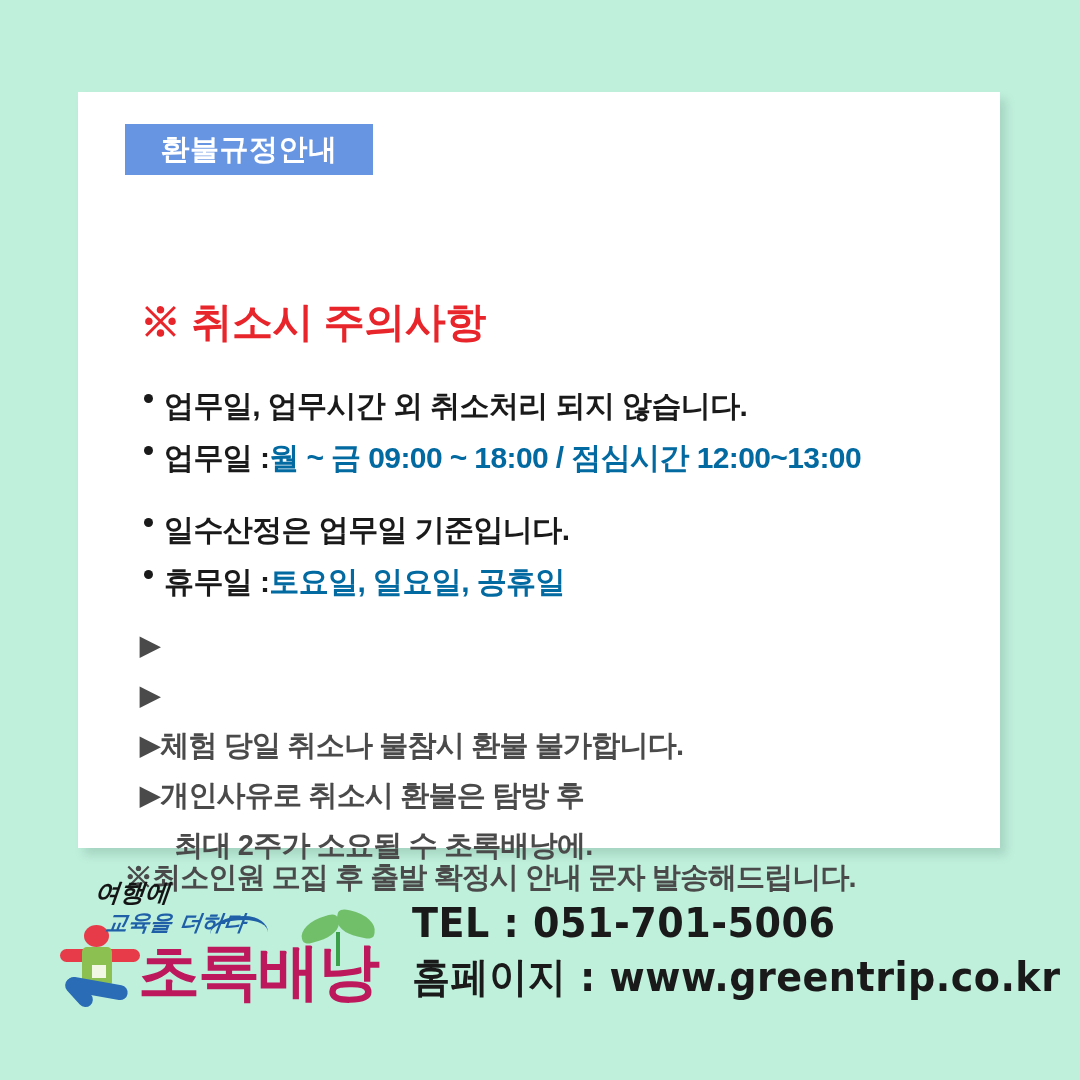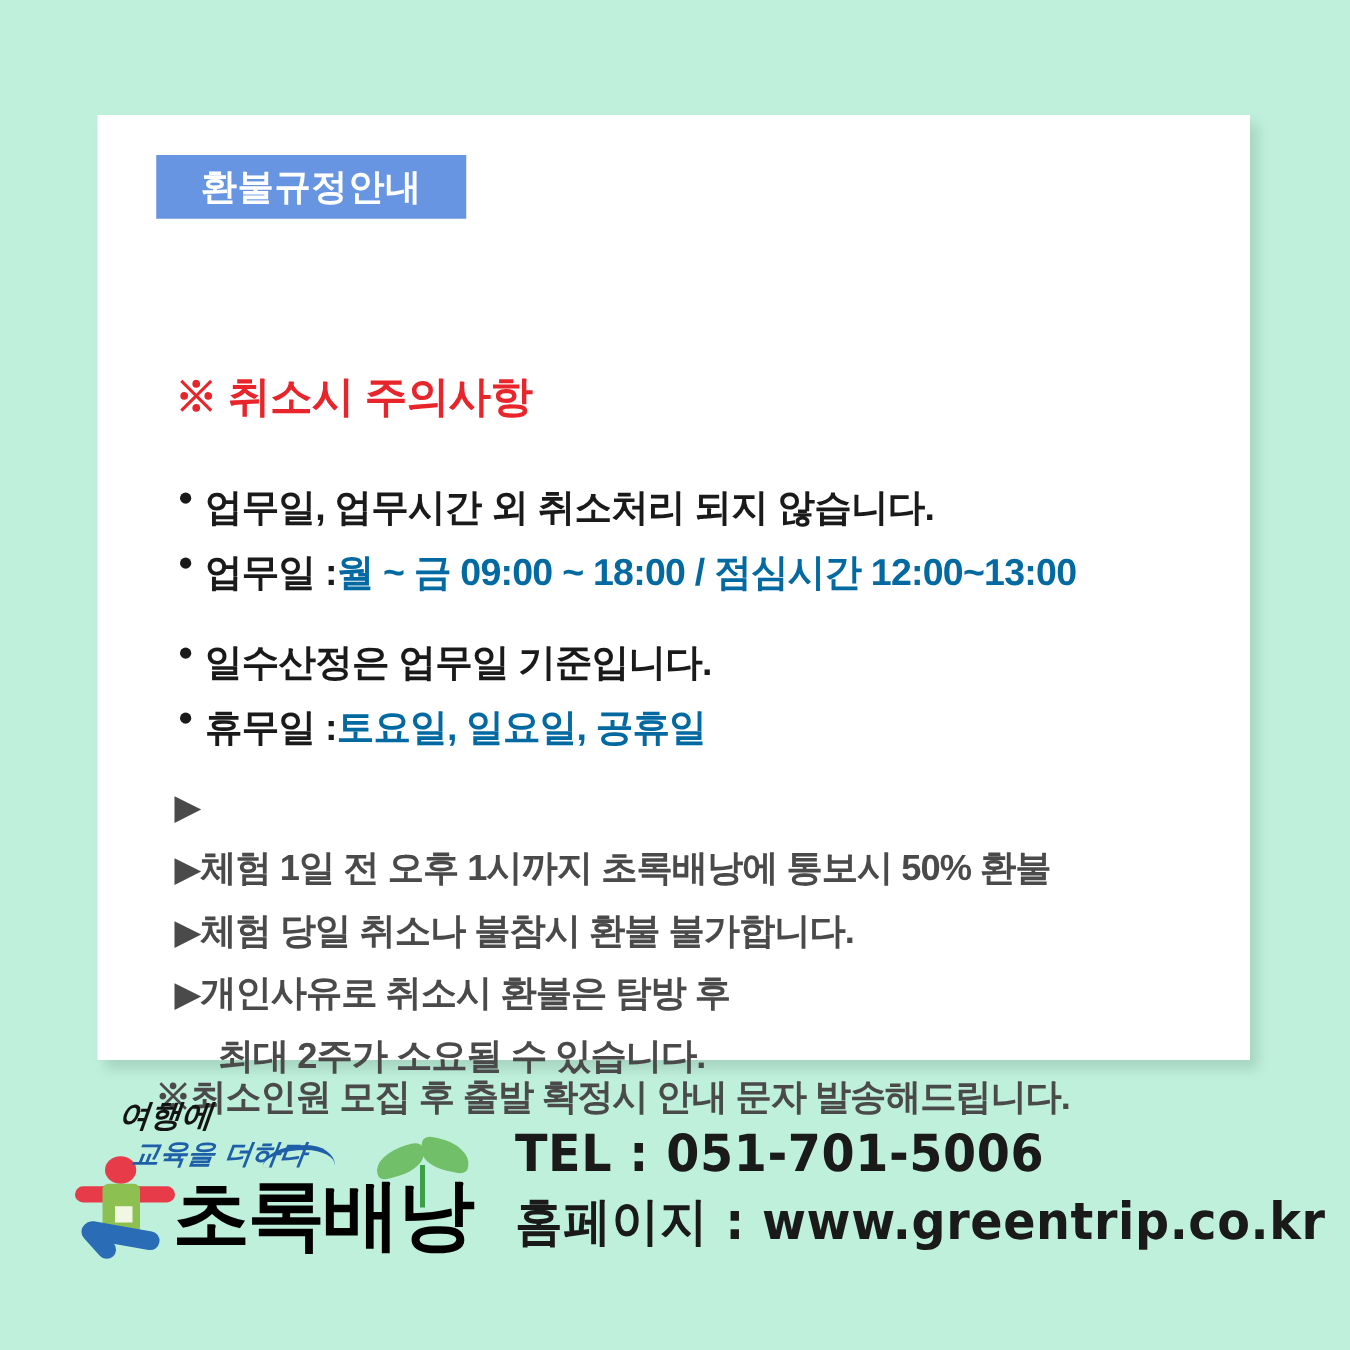--- a/index.html
+++ b/index.html
@@ -32,21 +32,21 @@
     color:#ffffff;
     font-size:29px;
     font-weight:bold;
     letter-spacing:0.5px;
   }
 
   
   .section-title {
     position:absolute;
     left:62px; top:203px;
-    font-size:34px;
+    font-size:41px;
     font-weight:bold;
     color:#e8252a;
     letter-spacing:-0.5px;
     white-space:nowrap;
   }
 
   
   .bullets {
     position:absolute;
     left:66px; top:178px;
@@ -148,21 +148,21 @@
     left:150px; top:46px;
     width:58px; height:18px;
     border-top:4px solid #1f5fa8;
     border-radius:60% 40% 0 0 / 100% 90% 0 0;
   }
   .logo-main {
     position:absolute;
     left:78px; top:60px;
     font-size:62px;
     font-weight:bold;
-    color:#000000;
+    color:#be185d;
     letter-spacing:-2px;
     white-space:nowrap;
   }
   
   .sprout-stem {
     position:absolute;
     left:276px; top:62px;
     width:4px; height:34px;
     background:#3ba049;
   }
@@ -274,37 +274,34 @@
   </div>
 
   <div class="arrows">
 
     <div class="arrow-row">
       <span class="arrow-glyph">▶</span>
     </div>
 
     <div class="arrow-row">
       <span class="arrow-glyph">▶</span>
-      <span class="arrow-text-wrap">
-        <span>체험 1일 전 오후 1시까지 초록배낭에 통보시 50% 환불</span>
-      </span>
     </div>
 
     <div class="arrow-row">
       <span class="arrow-glyph">▶</span>
       <span class="arrow-text-wrap">
         <span>체험 당일 취소나 불참시 환불 불가합니다.</span>
       </span>
     </div>
 
     <div class="arrow-row">
       <span class="arrow-glyph">▶</span>
       <span class="arrow-text-wrap">
         <span>개인사유로 취소시 환불은 탐방 후</span>
-        <span class="arrow-sub">최대 2주가 소요될 수 있습니다.</span>
+        <span class="arrow-sub">최대 2주가 소요될 수 초록배낭에.</span>
       </span>
     </div>
 
   </div>
 
   <div class="footnote">※최소인원 모집 후 출발 확정시 안내 문자 발송해드립니다.</div>
 
 </div>
 
 <div class="footer">

